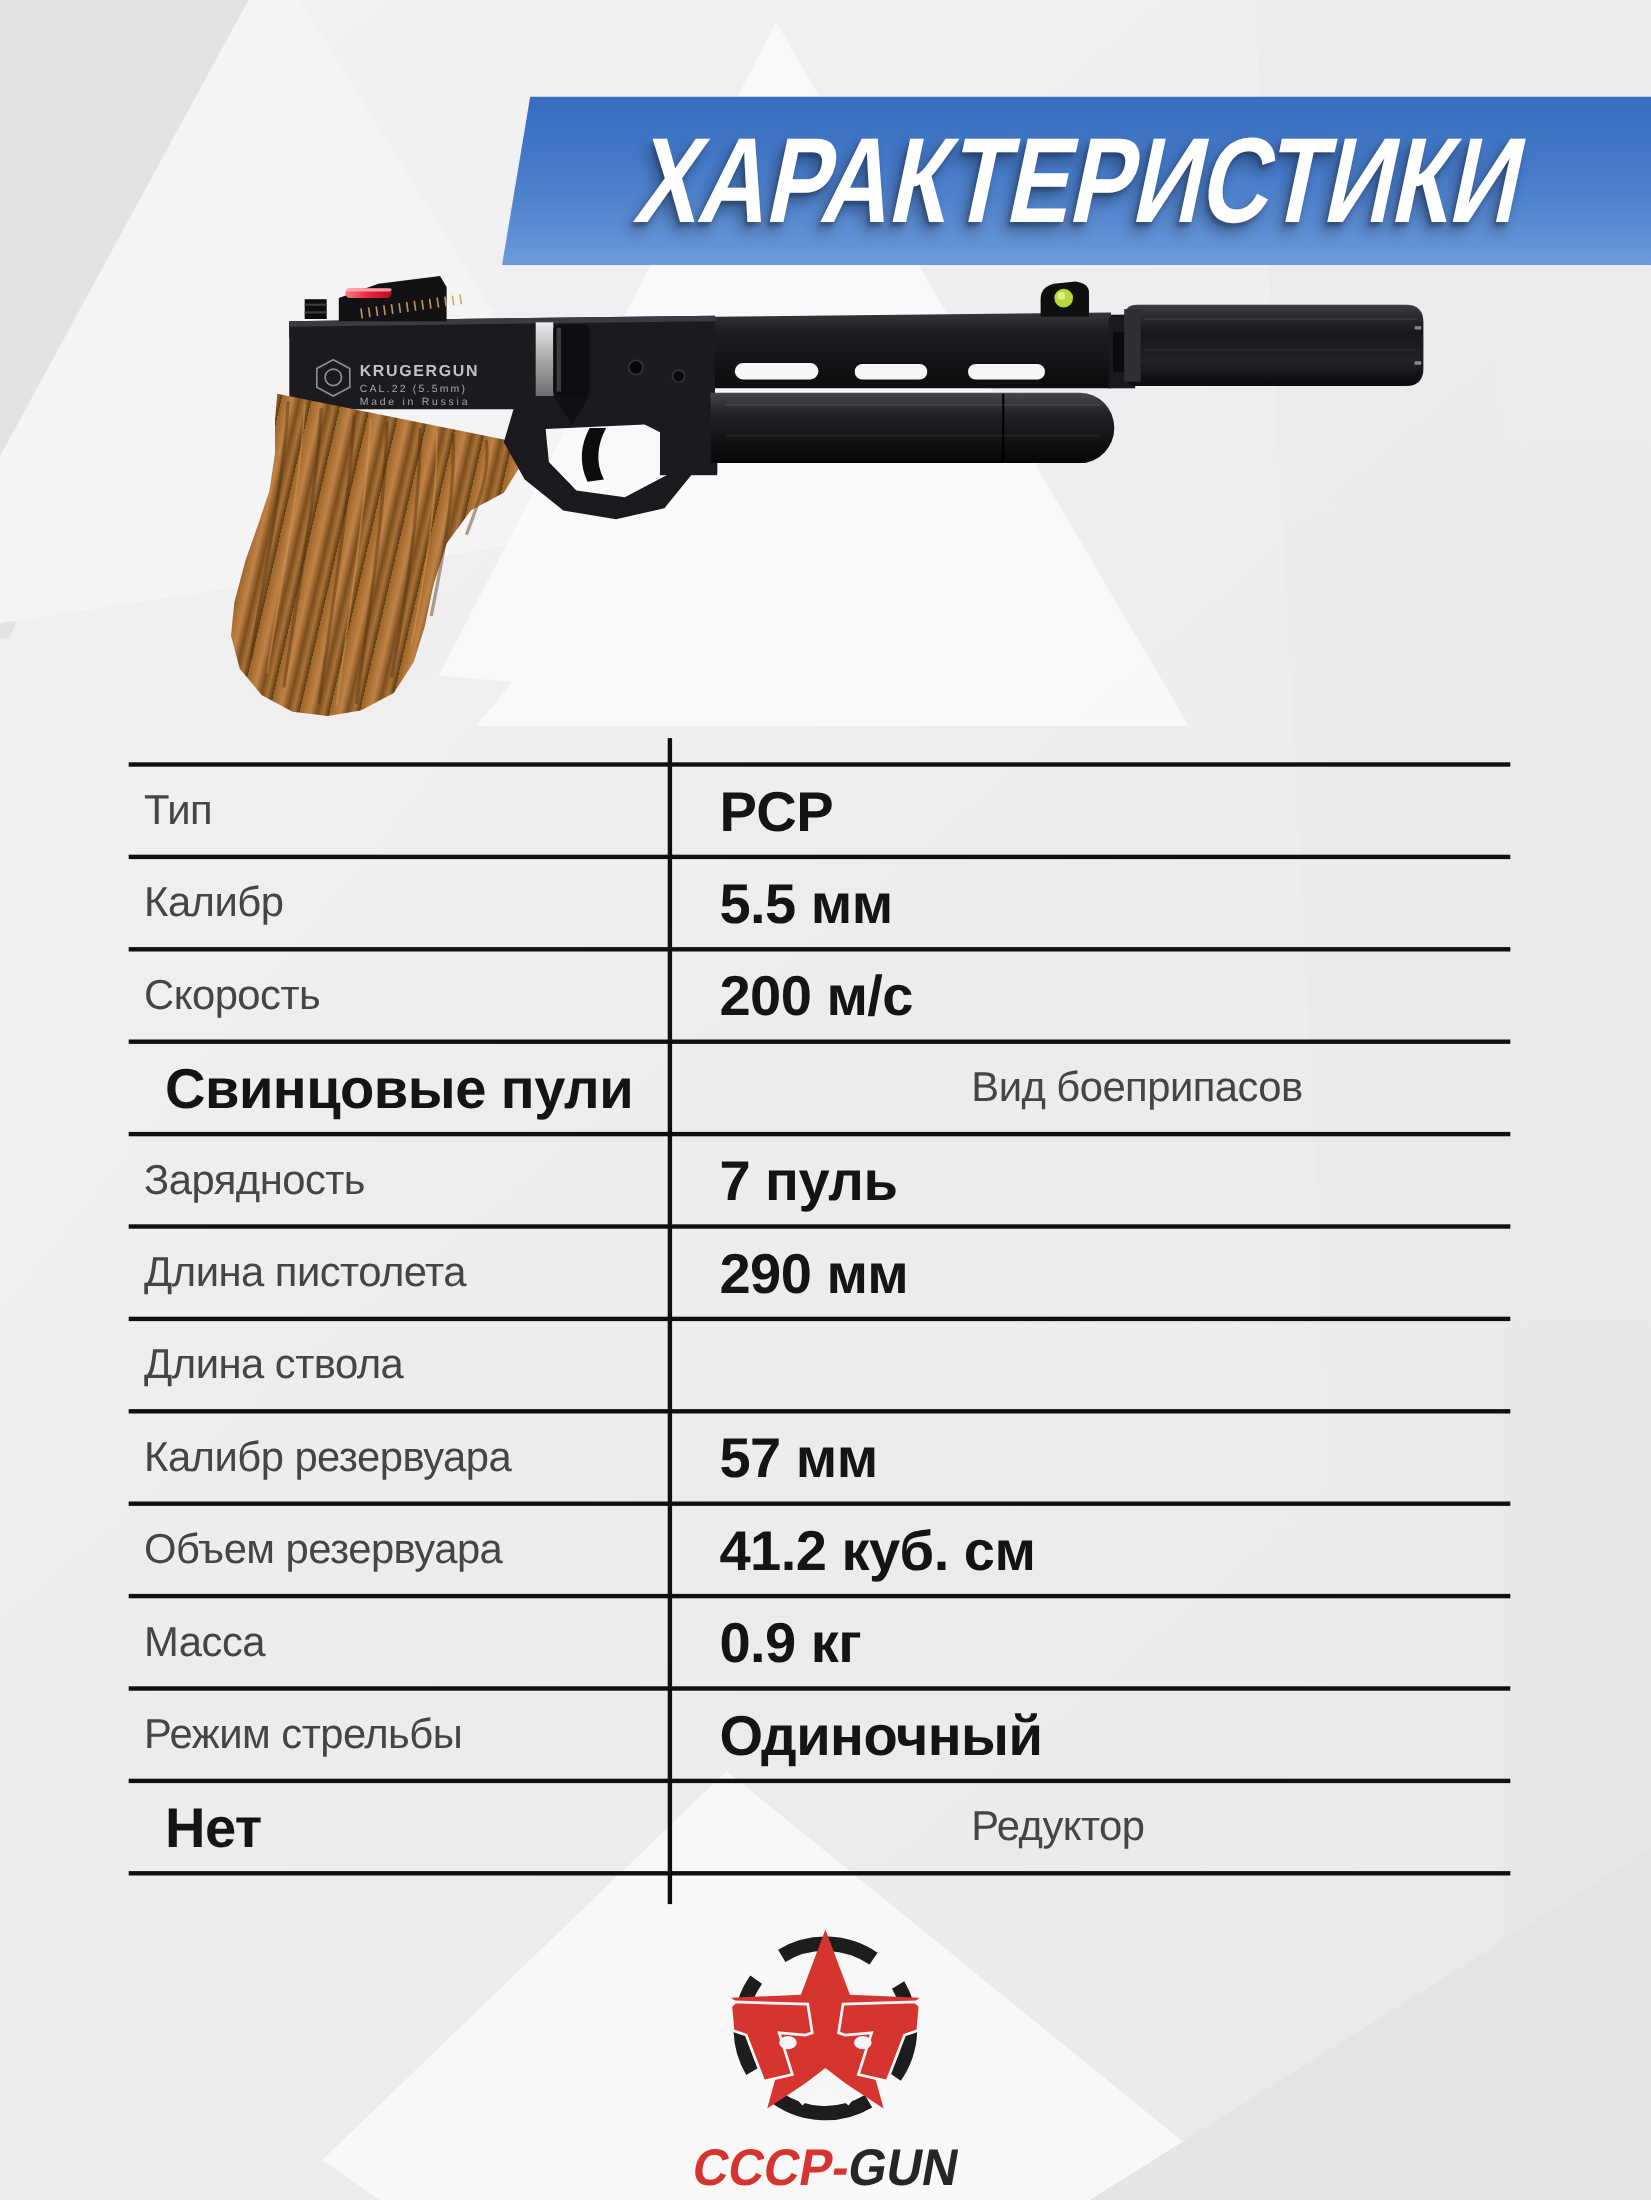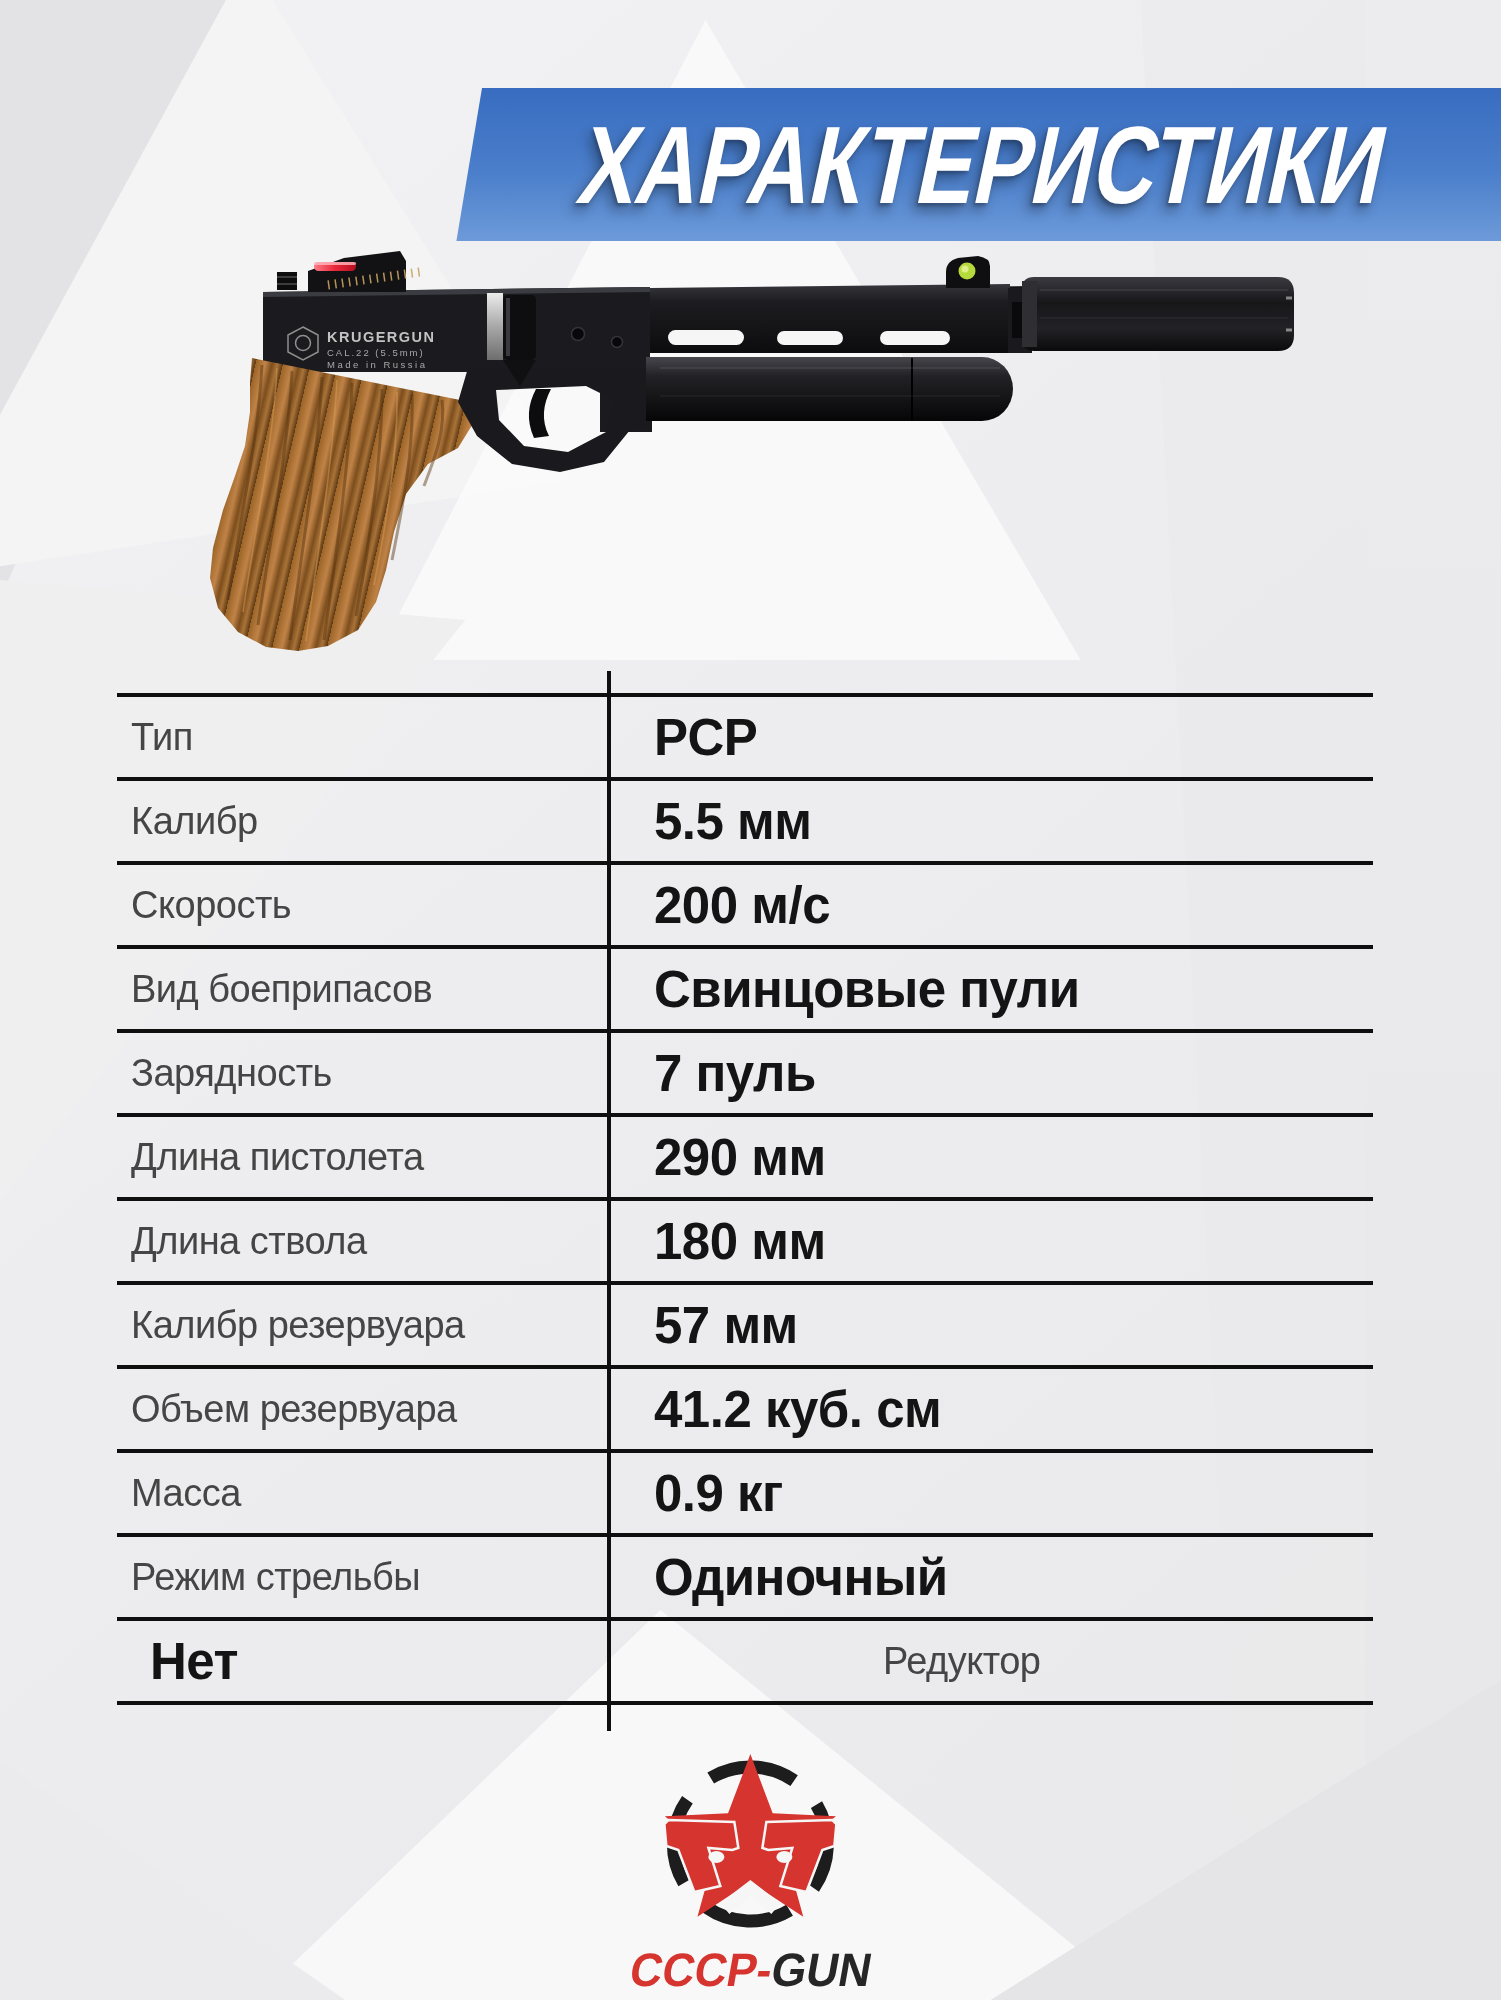--- a/index.html
+++ b/index.html
@@ -218,37 +218,36 @@
     <div class="cell label">Калибр</div>
     <div class="cell value">5.5 мм</div>
   </div>
 
   <div class="spec-row">
     <div class="cell label">Скорость</div>
     <div class="cell value">200 м/с</div>
   </div>
 
   <div class="spec-row">
+    <div class="cell value">Свинцовые пули</div>
     <div class="cell label">Вид боеприпасов</div>
-    <div class="cell value">Свинцовые пули</div>
   </div>
 
   <div class="spec-row">
     <div class="cell label">Зарядность</div>
     <div class="cell value">7 пуль</div>
   </div>
 
   <div class="spec-row">
     <div class="cell label">Длина пистолета</div>
     <div class="cell value">290 мм</div>
   </div>
 
   <div class="spec-row">
     <div class="cell label">Длина ствола</div>
-    <div class="cell value">180 мм</div>
   </div>
 
   <div class="spec-row">
     <div class="cell label">Калибр резервуара</div>
     <div class="cell value">57 мм</div>
   </div>
 
   <div class="spec-row">
     <div class="cell label">Объем резервуара</div>
     <div class="cell value">41.2 куб. см</div>

